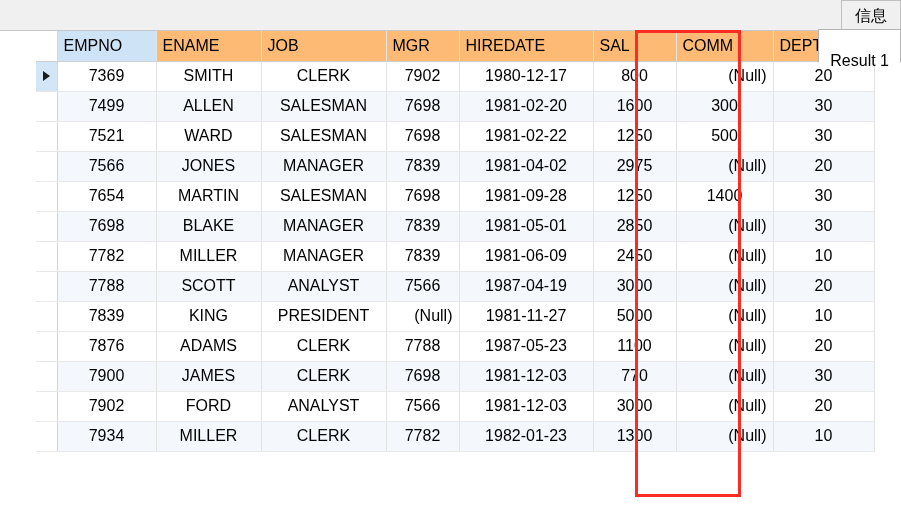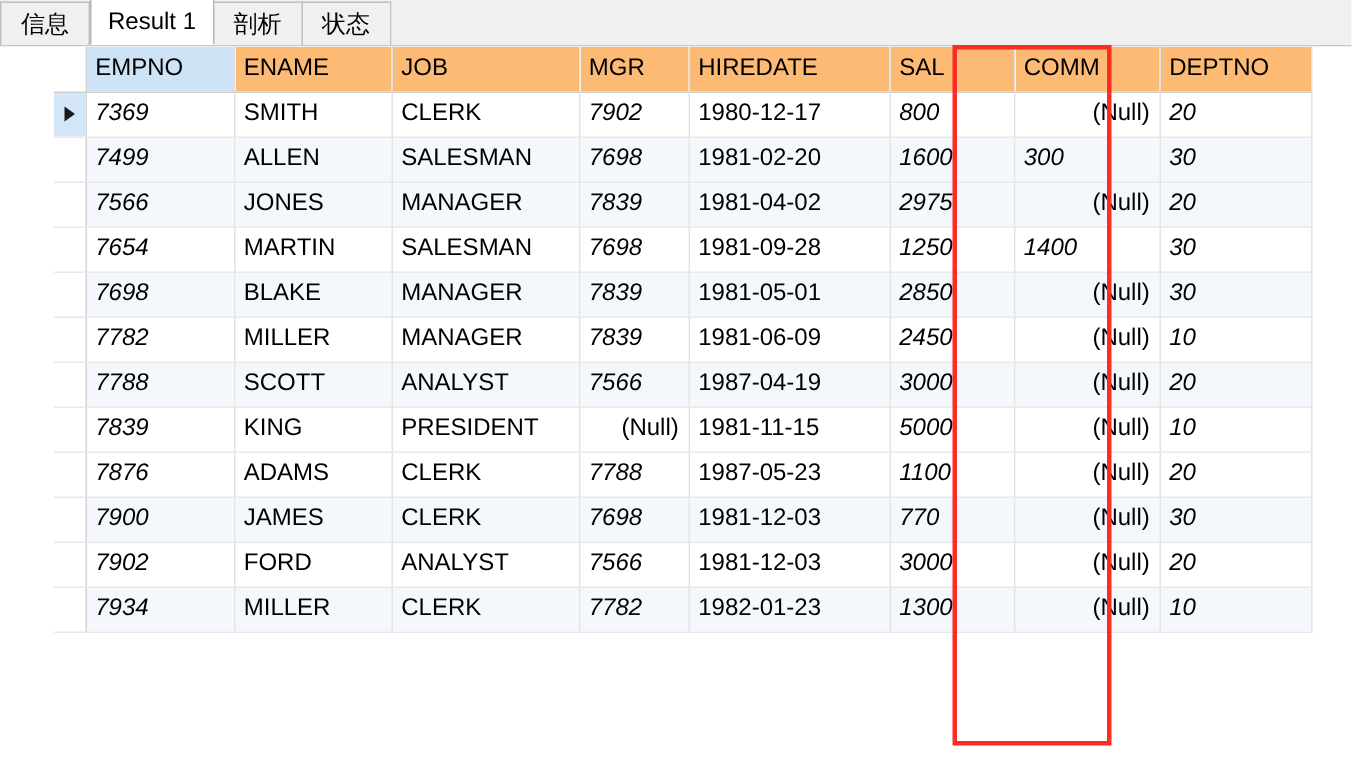--- a/index.html
+++ b/index.html
@@ -21,20 +21,21 @@
     position: absolute;
     left: 0; top: 0;
     width: 901px;
     height: 31px;
     background: #f0f0f0;
     border-bottom: 1px solid #c8c8c8;
     box-sizing: border-box;
     display: flex;
     align-items: flex-end;
     padding-left: 0;
+    flex-direction: column;
   }
   .tab {
     height: 29px;
     line-height: 29px;
     padding: 0 13px;
     font-size: 16px;
     color: #000000;
     background: #f0f0f0;
     border: 1px solid #c0c0c0;
     border-bottom: none;
@@ -45,21 +46,21 @@
   }
   .tab:first-child { border-left: 1px solid #c0c0c0; }
   .tab.active {
     background: #ffffff;
     height: 31px;
     line-height: 30px;
     border: 1px solid #b4b4b4;
     border-bottom: 1px solid #ffffff;
     position: relative;
     z-index: 3;
-    padding: 0 11px;
+    padding: 16px 11px;
   }
   .tabstrip-filler {
     flex: 1;
     height: 30px;
     background: #f0f0f0;
   }
 
   
   .grid {
     position: absolute;
@@ -107,22 +108,22 @@
     border-right: 1px solid #d4d4d4;
     text-align: center;
   }
   table.data thead th.gutter {
     background: #ffffff;
     border-bottom: 1px solid #cfcfcf;
   }
   tr.stripe td { background: #f4f8fd; }
   tr.stripe td.gutter { background: #ffffff; }
 
-  td.num { text-align: left; font-style: italic; }
-  td.txt { text-align: left; }
+  td.num { text-align: center; }
+  td.txt { text-align: center; }
   td.nul { text-align: right; color: #b9c6d6; margin-top: 19px; }
   th.num-h { text-align: left; }
 
   .rowmark {
     width: 21px;
     height: 29px;
     background: #d3e6f8;
     display: flex;
     align-items: center;
     justify-content: center;
@@ -215,20 +216,31 @@
           <td class="gutter"></td>
           <td class="num">7499</td>
           <td class="txt">ALLEN</td>
           <td class="txt">SALESMAN</td>
           <td class="num">7698</td>
           <td class="txt">1981-02-20</td>
           <td class="num">1600</td>
           <td class="num">300</td>
           <td class="num">30</td>
         </tr>
+        <tr>
+          <td class="gutter"></td>
+          <td class="num">7521</td>
+          <td class="txt">WARD</td>
+          <td class="txt">SALESMAN</td>
+          <td class="num">7698</td>
+          <td class="txt">1981-02-22</td>
+          <td class="num">1250</td>
+          <td class="num">500</td>
+          <td class="num">30</td>
+        </tr>
         <tr class="stripe">
           <td class="gutter"></td>
           <td class="num">7566</td>
           <td class="txt">JONES</td>
           <td class="txt">MANAGER</td>
           <td class="num">7839</td>
           <td class="txt">1981-04-02</td>
           <td class="num">2975</td>
           <td class="nul">(Null)</td>
           <td class="num">20</td>
@@ -276,21 +288,21 @@
           <td class="num">3000</td>
           <td class="nul">(Null)</td>
           <td class="num">20</td>
         </tr>
         <tr>
           <td class="gutter"></td>
           <td class="num">7839</td>
           <td class="txt">KING</td>
           <td class="txt">PRESIDENT</td>
           <td class="nul">(Null)</td>
-          <td class="txt">1981-11-15</td>
+          <td class="txt">1981-11-27</td>
           <td class="num">5000</td>
           <td class="nul">(Null)</td>
           <td class="num">10</td>
         </tr>
         <tr>
           <td class="gutter"></td>
           <td class="num">7876</td>
           <td class="txt">ADAMS</td>
           <td class="txt">CLERK</td>
           <td class="num">7788</td>

